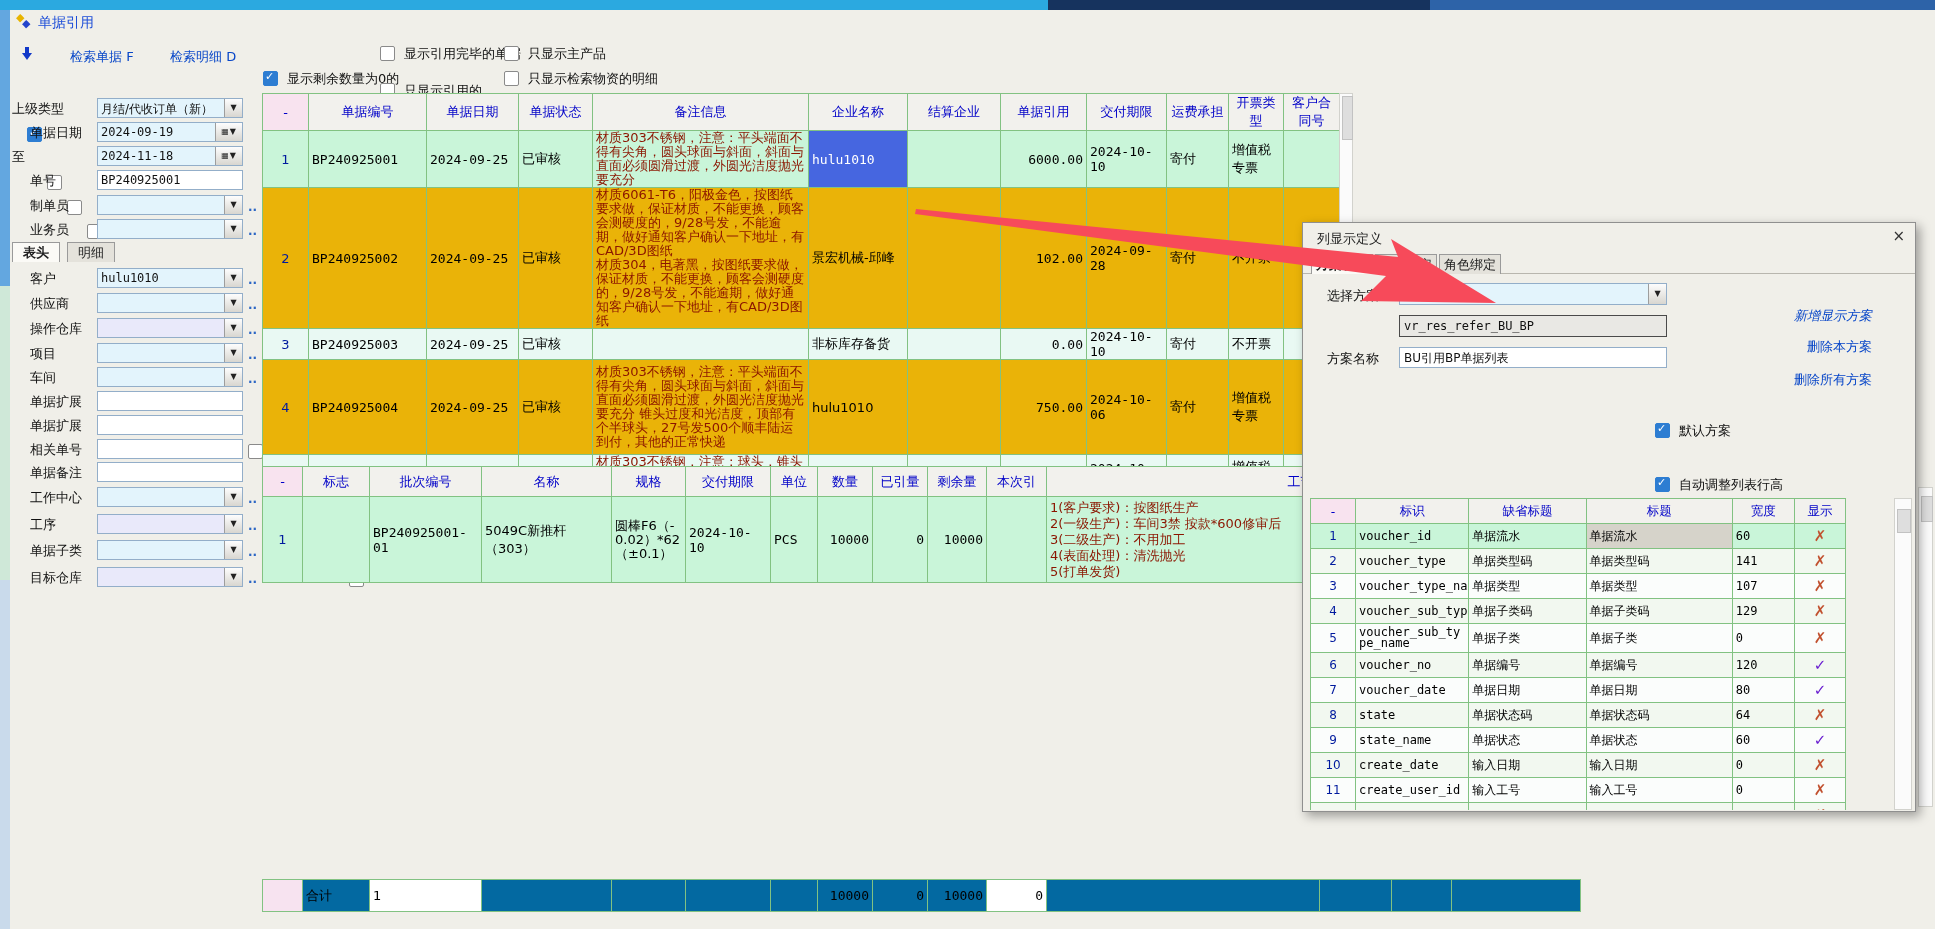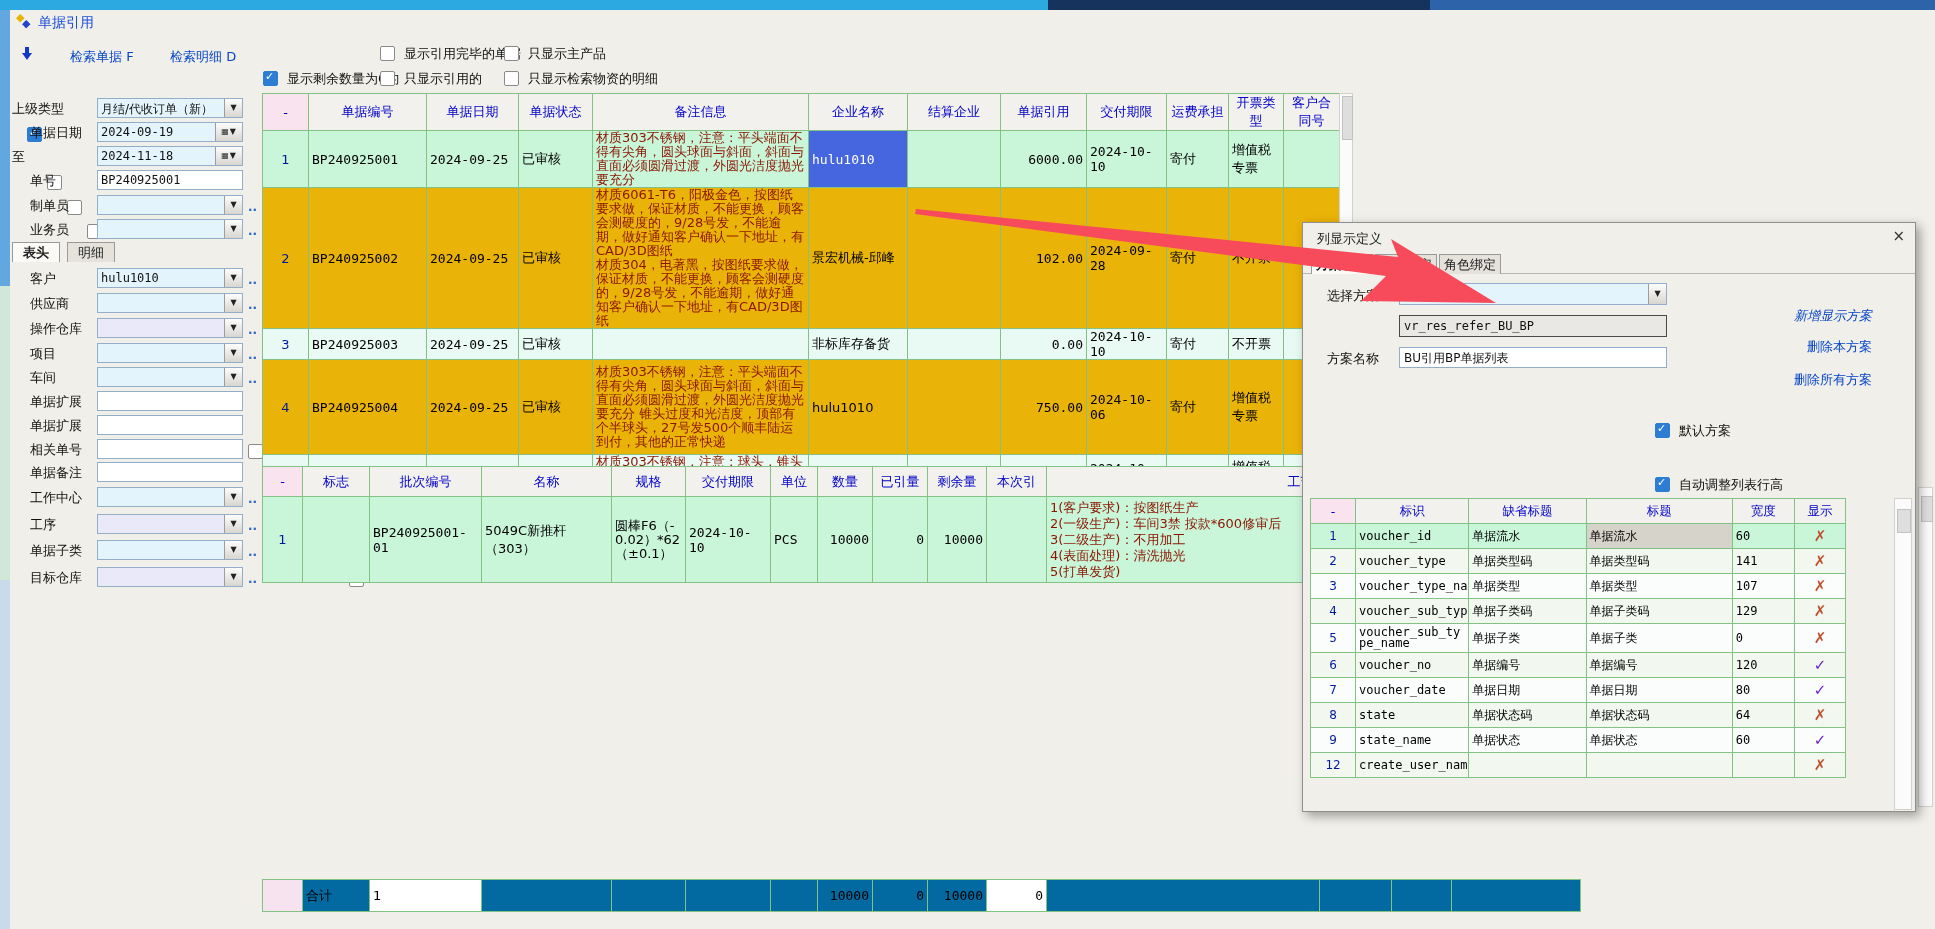--- a/index.html
+++ b/index.html
@@ -123,21 +123,21 @@
 
     
     <div class="abs" style="left:253px;top:58px;">
       <span class="cb on"></span>
       <span class="cbl">显示剩余数量为0的</span>
     </div>
     <div class="abs" style="left:370px;top:33px;">
       <span class="cb"></span>
       <span class="cbl">显示引用完毕的单据</span>
     </div>
-    <div class="abs" style="left:370px;top:58px;">
+    <div class="abs" style="left:370px;top:70px;">
       <span class="cb"></span>
       <span class="cbl">只显示引用的</span>
     </div>
     <div class="abs" style="left:494px;top:33px;">
       <span class="cb"></span>
       <span class="cbl">只显示主产品</span>
     </div>
     <div class="abs" style="left:494px;top:58px;">
       <span class="cb"></span>
       <span class="cbl">只显示检索物资的明细</span>
@@ -634,20 +634,36 @@
           </tr>
           <tr class="db" style="height:25px">
             <td class="num">9</td>
             <td class="gid">state_name</td>
             <td>单据状态</td>
             <td>单据状态</td>
             <td class="mono">60</td>
             <td class="ctr"><span class="vmark">✓</span></td>
           </tr>
           <tr class="da" style="height:25px">
+            <td class="num">10</td>
+            <td class="gid">create_date</td>
+            <td>输入日期</td>
+            <td>输入日期</td>
+            <td class="mono">0</td>
+            <td class="ctr"><span class="xmark">✗</span></td>
+          </tr>
+          <tr class="db" style="height:25px">
+            <td class="num">11</td>
+            <td class="gid">create_user_id</td>
+            <td>输入工号</td>
+            <td>输入工号</td>
+            <td class="mono">0</td>
+            <td class="ctr"><span class="xmark">✗</span></td>
+          </tr>
+          <tr class="da" style="height:25px">
             <td class="num">12</td>
             <td class="gid">create_user_name</td>
             <td></td>
             <td></td>
             <td class="mono"></td>
             <td class="ctr"><span class="xmark">✗</span></td>
           </tr>
         </tbody>
           </table>
       </div>

